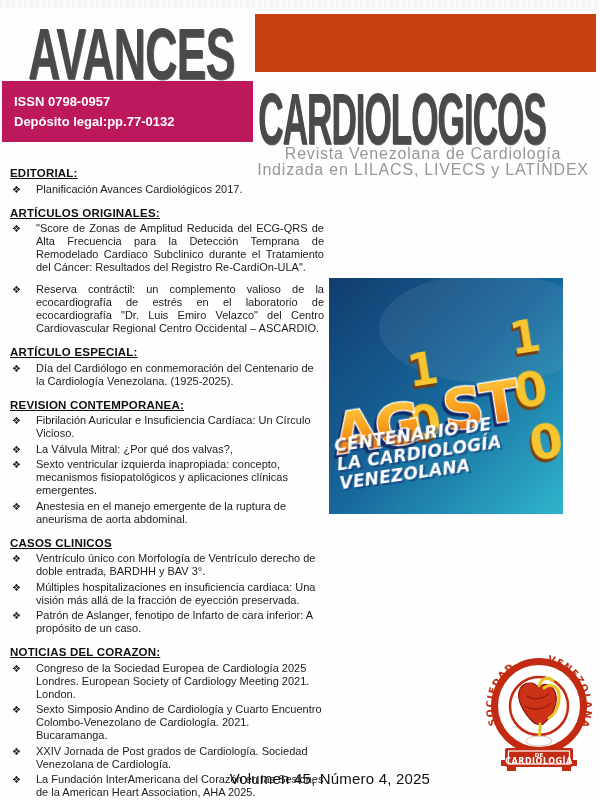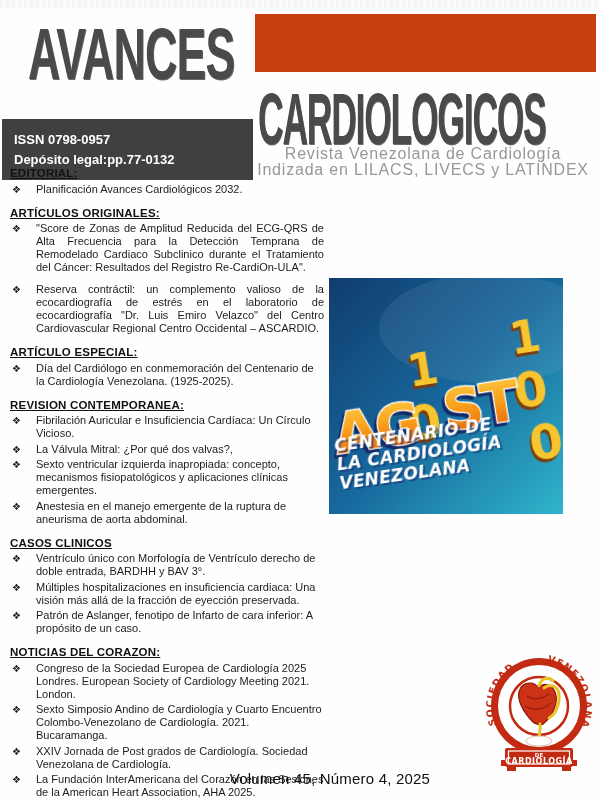--- a/index.html
+++ b/index.html
@@ -4,22 +4,22 @@
 <style>
   * { margin:0; padding:0; box-sizing:border-box; }
   html,body { width:600px; height:800px; }
   body { font-family:"Liberation Sans","DejaVu Sans",sans-serif; background:#ffffff; position:relative; overflow:hidden; }
   .page { position:absolute; inset:0; background:#fefefe; }
   .tex-top { position:absolute; left:0; top:0; width:600px; height:8px;
              background:repeating-linear-gradient(90deg,#eee 0 3px,#f8f8f8 3px 6px); opacity:.6; }
 
   
   .bar-top  { position:absolute; left:255px; top:14px;  width:341px; height:58px; background:#c8400e; }
-  .bar-left { position:absolute; left:2px;   top:81px;  width:251px; height:61px; background:#404040;
-              color:#fff; font-weight:bold; font-size:13px; line-height:20px; padding:11px 0 0 12px;margin-top:38px; }
+  .bar-left { position:absolute; left:2px;   top:81px;  width:251px; height:61px; background:#be185d;
+              color:#fff; font-weight:bold; font-size:13px; line-height:20px; padding:11px 0 0 12px; }
   .t1 { position:absolute; left:28px; top:12px; font-size:62px; font-weight:bold; color:#4a4a4a;
         white-space:nowrap; transform:scale(0.72,1.18); transform-origin:left top; letter-spacing:-1px;
         text-shadow:1px 1px 0 #6a6a6a; }
   .t2 { position:absolute; left:258px; top:78px; font-size:62px; font-weight:bold; color:#4a4a4a;
         white-space:nowrap; transform:scale(0.57,1.16); transform-origin:left top; letter-spacing:-2px;
         text-shadow:1px 1px 0 #6a6a6a; }
   .subtitle { position:absolute; left:250px; top:146px; width:346px; text-align:center;
               color:#979797; font-size:16px; line-height:15.5px; letter-spacing:0.8px; }
 
   
@@ -69,21 +69,21 @@
     <div>Revista Venezolana de Cardiología</div>
     <div>Indizada en LILACS, LIVECS y LATINDEX</div>
   </div>
 
   <main class="toc">
 
     <section class="sec">
       <h2>EDITORIAL:</h2>
       <div class="item">
         <span class="blt">❖</span>
-        <span class="itx">Planificación Avances Cardiológicos 2032.</span>
+        <span class="itx">Planificación Avances Cardiológicos 2017.</span>
       </div>
     </section>
 
     <section class="sec justify">
       <h2>ARTÍCULOS ORIGINALES:</h2>
       <div class="item">
         <span class="blt">❖</span>
         <span class="itx">"Score de Zonas de Amplitud Reducida del ECG-QRS de Alta Frecuencia para la Detección Temprana de Remodelado Cardiaco Subclinico durante el Tratamiento del Cáncer: Resultados del Registro Re-CardiOn-ULA".</span>
       </div>
       <div class="item">

